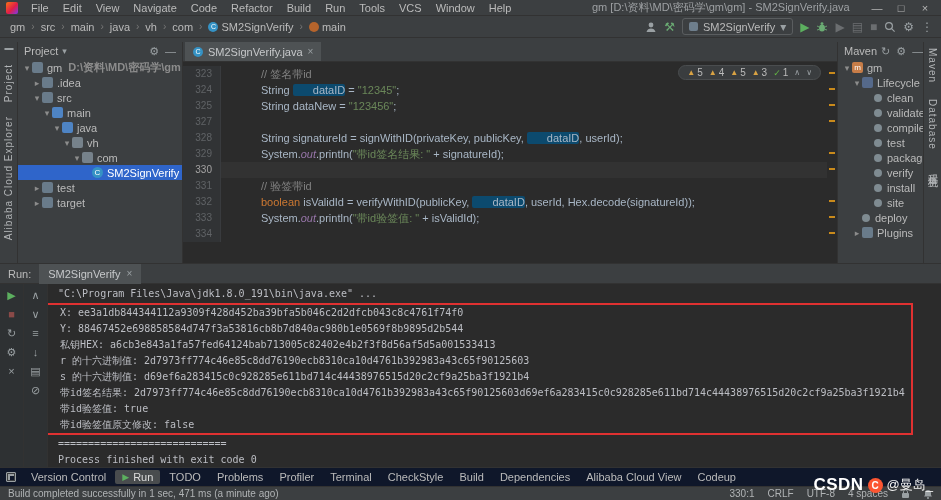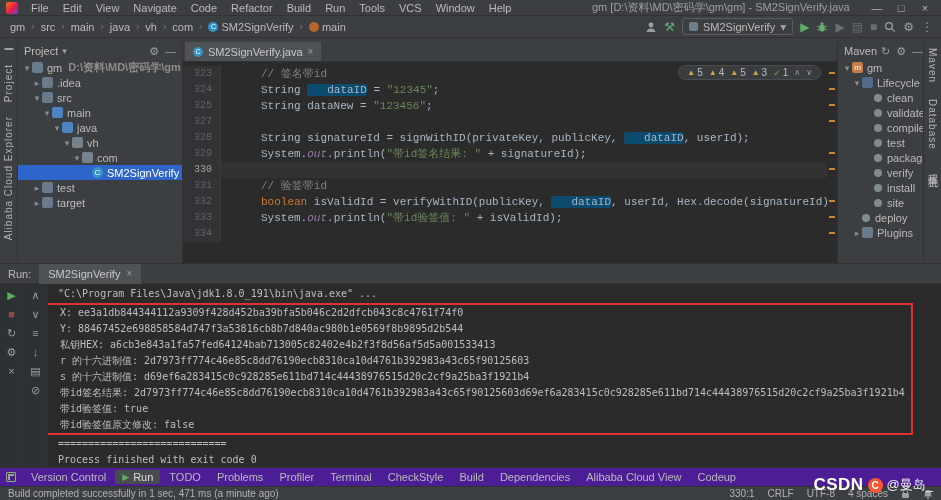--- a/index.html
+++ b/index.html
@@ -60,21 +60,21 @@
   .tic.goal { width:8px; height:8px; border-radius:50%; background:#7f8b91; margin-left:2px; margin-right:5px; }
   .tic.plugins { background:#697b8a; }
   .tree-hint { color:#8c8c8c; margin-left:6px;font-weight:bold; }
 
   
   .editor-col { flex:1; display:flex; flex-direction:column; min-width:0; background:#2b2b2b; position:relative; }
   .editor-tabs { height:20px; background:#3c3f41; border-bottom:1px solid #323232; display:flex; align-items:flex-end; padding-left:2px; }
   .editor-tab { height:19px; background:#4e5254; display:flex; align-items:center; gap:5px; padding:0 8px; color:#c6c8ca; }
   .tab-close { color:#9aa0a3; font-size:10px; }
   .editor-body { flex:1; position:relative; padding-top:4px; overflow:hidden; }
-  .code-row { height:16px; display:flex; line-height:16px; font-family:Liberation Mono, monospace; font-size:11px; }
+  .code-row { height:16px; display:flex; line-height:16px; font-family:Liberation Sans, sans-serif; font-size:11px; }
   .ln { width:38px; flex:0 0 auto; text-align:right; padding-right:8px; color:#606366; background:#313335; border-right:1px solid #393b3e; font-size:10px; }
   .code-row.current .ln { color:#a4a3a3; }
   .code { flex:1; color:#a9b7c6; white-space:pre; padding-left:12px; }
   .code-row.current .code { background:#323232; }
   .cmt { color:#808080; }
   .str { color:#6a8759; }
   .kw  { color:#cc7832; }
   .field { color:#9876aa; font-style:italic; }
   .hl { background:#0c4a6e; border-radius:2px;padding-left:20px; }
   .inspections { position:absolute; top:3px; right:16px; display:flex; align-items:center; gap:6px; background:rgba(60,63,65,0.92); border:1px solid #4a4d4f; border-radius:9px; padding:1px 8px; font-size:10px; color:#bbbbbb; z-index:5; }
@@ -94,21 +94,21 @@
   .run-label { color:#bbbbbb; margin-right:8px; }
   .run-tab { height:20px; background:#4e5254; display:flex; align-items:center; gap:6px; padding:0 9px; color:#c6c8ca; }
   .run-body { display:flex; height:183px; }
   .console-tools { width:24px; flex:0 0 auto; display:flex; flex-direction:column; align-items:center; gap:7px; padding-top:5px; border-right:1px solid #323232; background:#2e3133; }
   .ct-ic { font-size:11px; line-height:12px; cursor:default; }
   .console { flex:1; font-family:"DejaVu Sans Mono","Liberation Mono",monospace; font-size:10px; line-height:16px; color:#bcbec4; padding:2px 0 0 10px; overflow:hidden; }
   .console-line { white-space:pre; height:16px; }
   .red-box { border:2px solid #e03131; margin:1px 28px 1px -36px; padding:0 4px 0 36px; }
 
   
-  .tools-bar { position:absolute; top:467px; left:0; width:941px; height:19px; background:#4c1d95; border-top:1px solid #323232; display:flex; align-items:center; padding:0 6px; gap:2px; }
+  .tools-bar { position:absolute; top:467px; left:0; width:941px; height:19px; background:#0f172a; border-top:1px solid #323232; display:flex; align-items:center; padding:0 6px; gap:2px; }
   .tool-grid { margin-right:6px; }
   .tool-item { padding:1px 7px; border-radius:2px; color:#bbbbbb; display:flex; align-items:center; gap:4px; white-space:nowrap; cursor:default; }
   .tool-item.active { background:#494c4e; color:#dddddd; }
   .tool-run-ic { color:#5caf5f; font-size:9px; }
   .status-bar { position:absolute; top:486px; left:0; width:941px; height:14px; background:#3c3f41; border-top:1px solid #323232; display:flex; align-items:center; padding:0 8px; font-size:10px; color:#b0b3b5; }
   .status-right { margin-left:auto; display:flex; align-items:center; gap:13px; }
   .status-right span { cursor:default; }
 
   
   .watermark { position:absolute; right:8px; bottom:5px; z-index:60; display:flex; align-items:center; gap:4px; }

